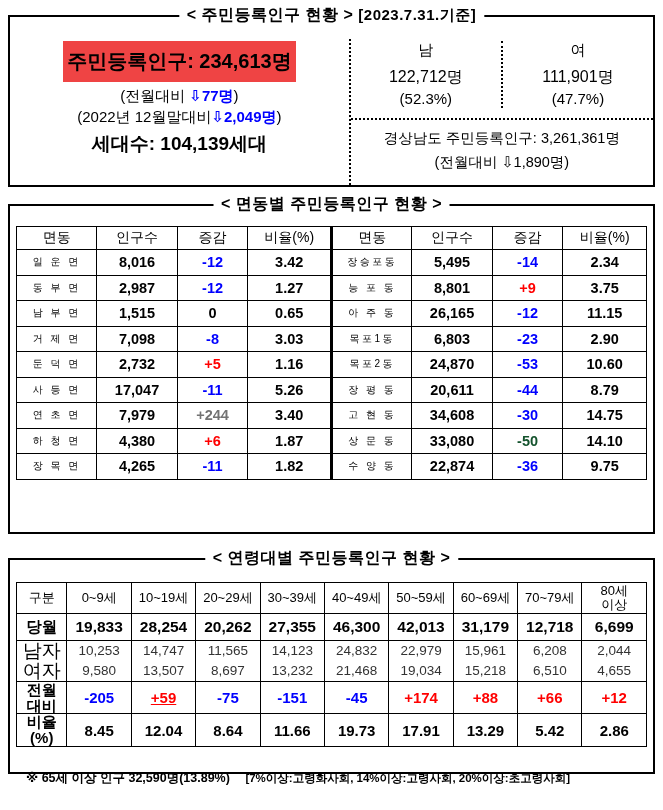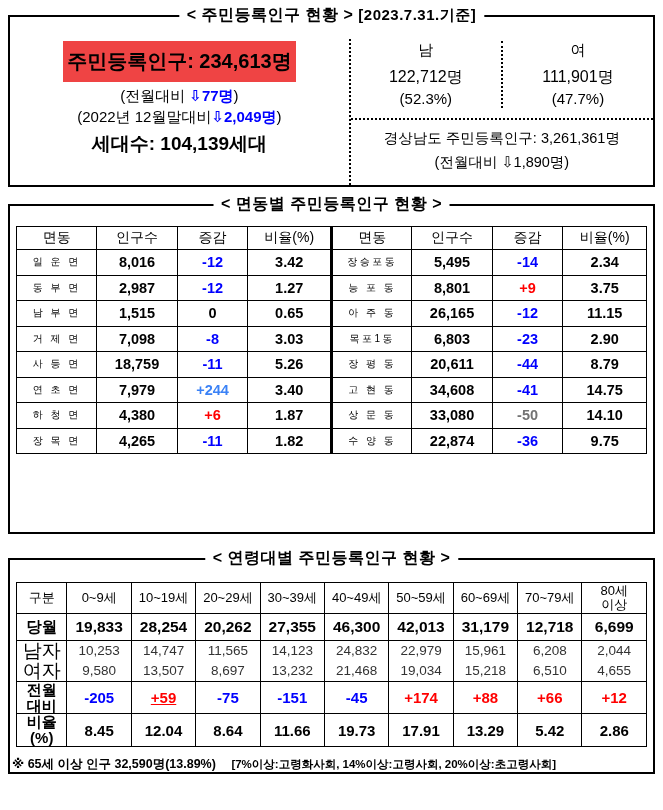--- a/index.html
+++ b/index.html
@@ -180,47 +180,57 @@
               <td class="namecell">거 제 면</td>
               <td class="numcell">7,098</td>
               <td class="numcell" style="color: rgb(0, 0, 255);">-8</td>
               <td class="numcell">3.03</td>
               <td class="namecell midgap">목포1동</td>
               <td class="numcell">6,803</td>
               <td class="numcell" style="color: rgb(0, 0, 255);">-23</td>
               <td class="numcell">2.90</td>
             </tr>
             <tr>
+              <td class="namecell">둔 덕 면</td>
+              <td class="numcell">2,732</td>
+              <td class="numcell" style="color: rgb(255, 0, 0);">+5</td>
+              <td class="numcell">1.16</td>
+              <td class="namecell midgap">목포2동</td>
+              <td class="numcell">24,870</td>
+              <td class="numcell" style="color: rgb(0, 0, 255);">-53</td>
+              <td class="numcell">10.60</td>
+            </tr>
+            <tr>
               <td class="namecell">사 등 면</td>
-              <td class="numcell">18,759</td>
+              <td class="numcell">17,047</td>
               <td class="numcell" style="color: rgb(0, 0, 255);">-11</td>
               <td class="numcell">5.26</td>
               <td class="namecell midgap">장 평 동</td>
               <td class="numcell">20,611</td>
               <td class="numcell" style="color: rgb(0, 0, 255);">-44</td>
               <td class="numcell">8.79</td>
             </tr>
             <tr>
               <td class="namecell">연 초 면</td>
               <td class="numcell">7,979</td>
-              <td class="numcell" style="color: #3b82f6;">+244</td>
+              <td class="numcell" style="color: #737373;">+244</td>
               <td class="numcell">3.40</td>
               <td class="namecell midgap">고 현 동</td>
               <td class="numcell">34,608</td>
-              <td class="numcell" style="color: rgb(0, 0, 255);">-41</td>
+              <td class="numcell" style="color: rgb(0, 0, 255);">-30</td>
               <td class="numcell">14.75</td>
             </tr>
             <tr>
               <td class="namecell">하 청 면</td>
               <td class="numcell">4,380</td>
               <td class="numcell" style="color: rgb(255, 0, 0);">+6</td>
               <td class="numcell">1.87</td>
               <td class="namecell midgap">상 문 동</td>
               <td class="numcell">33,080</td>
-              <td class="numcell" style="color: #737373; border-radius: 10px;">-50</td>
+              <td class="numcell" style="color: #14532d; border-radius: 10px;">-50</td>
               <td class="numcell">14.10</td>
             </tr>
             <tr>
               <td class="namecell">장 목 면</td>
               <td class="numcell">4,265</td>
               <td class="numcell" style="color: rgb(0, 0, 255);">-11</td>
               <td class="numcell">1.82</td>
               <td class="namecell midgap">수 양 동</td>
               <td class="numcell">22,874</td>
               <td class="numcell" style="color: rgb(0, 0, 255);">-36</td>
@@ -327,19 +337,19 @@
               <td>11.66</td>
               <td>19.73</td>
               <td>17.91</td>
               <td>13.29</td>
               <td>5.42</td>
               <td>2.86</td>
             </tr>
           </tbody>
       </table>
     </div>
-    <div class="s3-note" style="position:static;margin-top:5px;padding-left:2px;">
+    <div class="s3-note" style="position:static;margin-top:19px;padding-left:16px;">
       <span>※ 65세 이상 인구 32,590명(13.89%)</span>
       <span class="brack" style="margin-left:12px;">[7%이상:고령화사회, 14%이상:고령사회, 20%이상:초고령사회]</span>
     </div>
   </div>
 
 </div>
 
 </body></html>

